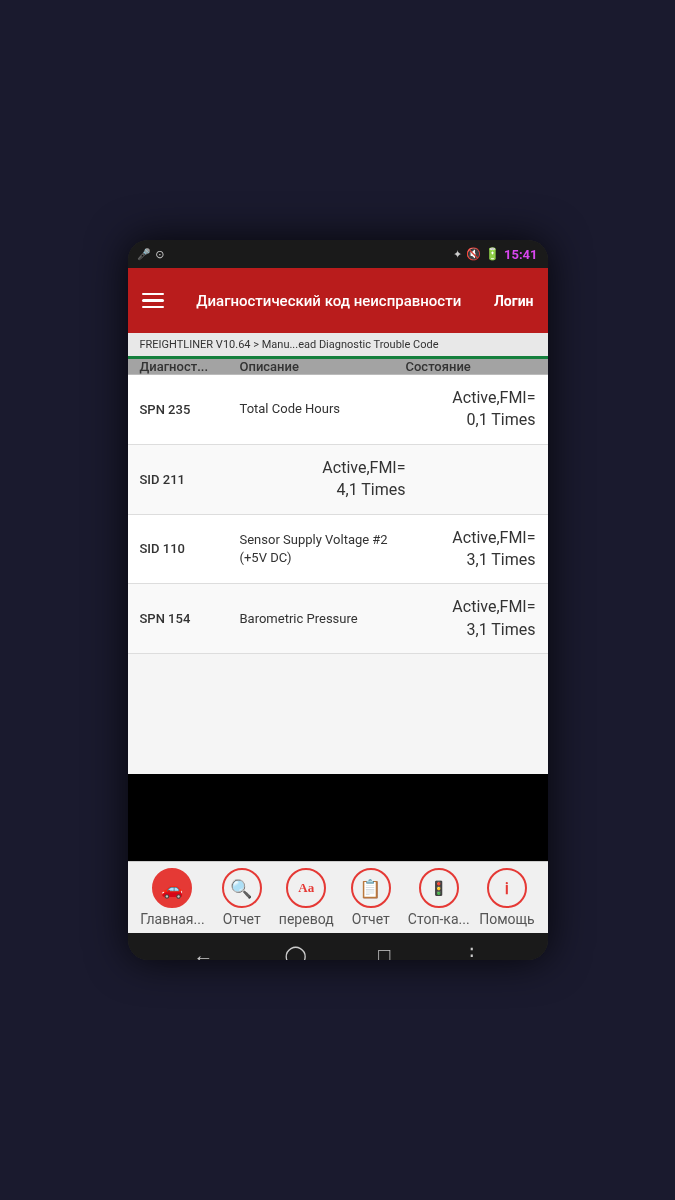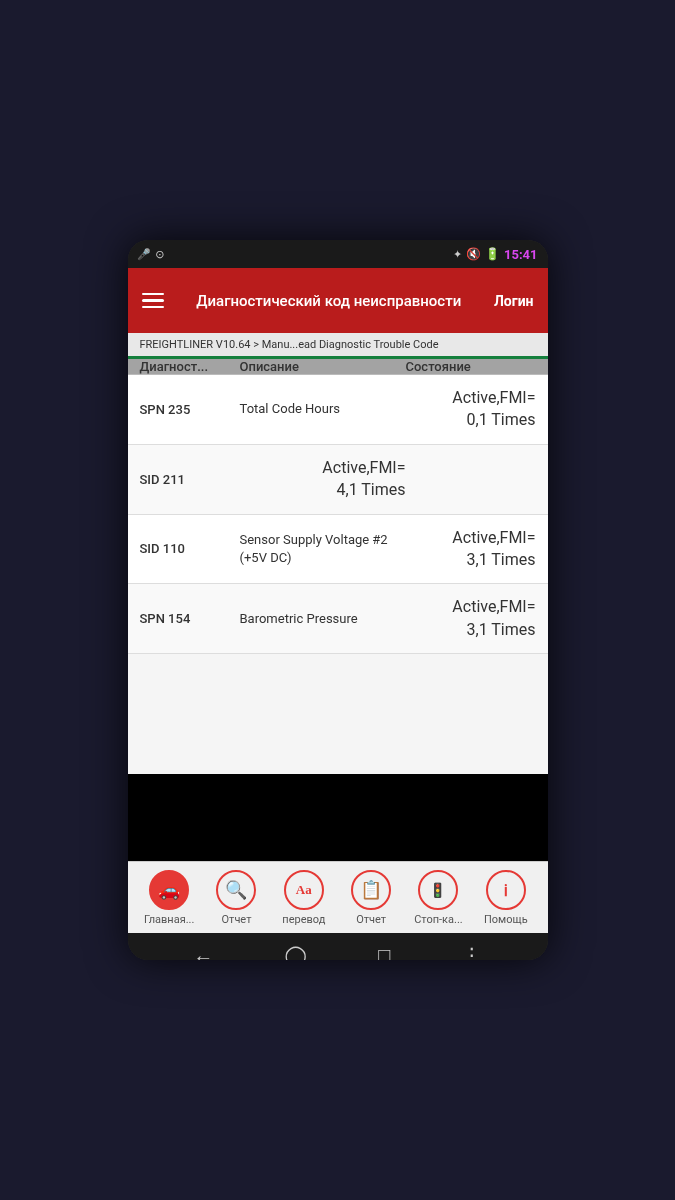--- a/index.html
+++ b/index.html
@@ -175,21 +175,21 @@
       align-items: center;
       justify-content: center;
       color: #e53935;
       font-size: 18px;
     }
     .nav-icon-circle.filled {
       background: #e53935;
       color: #fff;
     }
     .nav-label {
-      font-size: 11px;
+      font-size: 14px;
       color: #555;
       text-align: right;
     }
 
     .android-nav {
       background: #1a1a1a;
       height: 44px;
       display: flex;
       align-items: center;
       justify-content: space-around;

